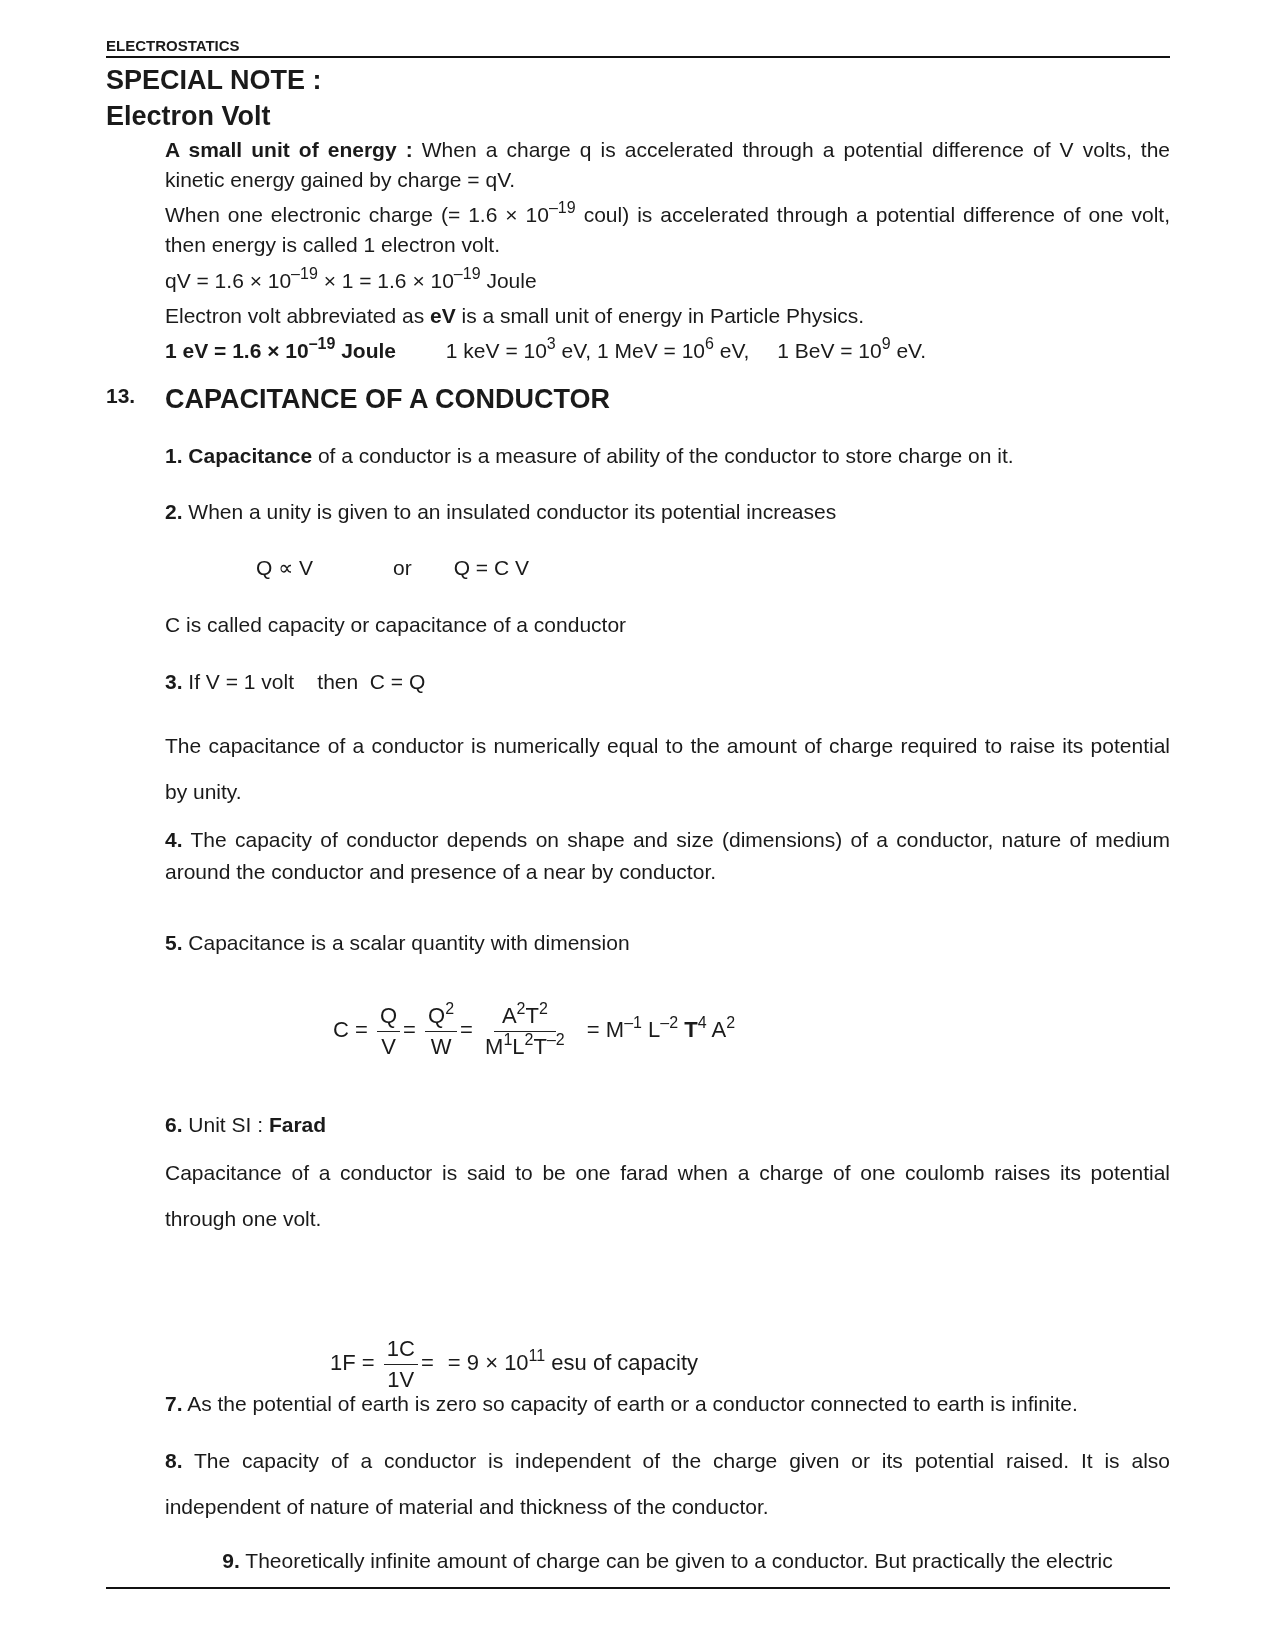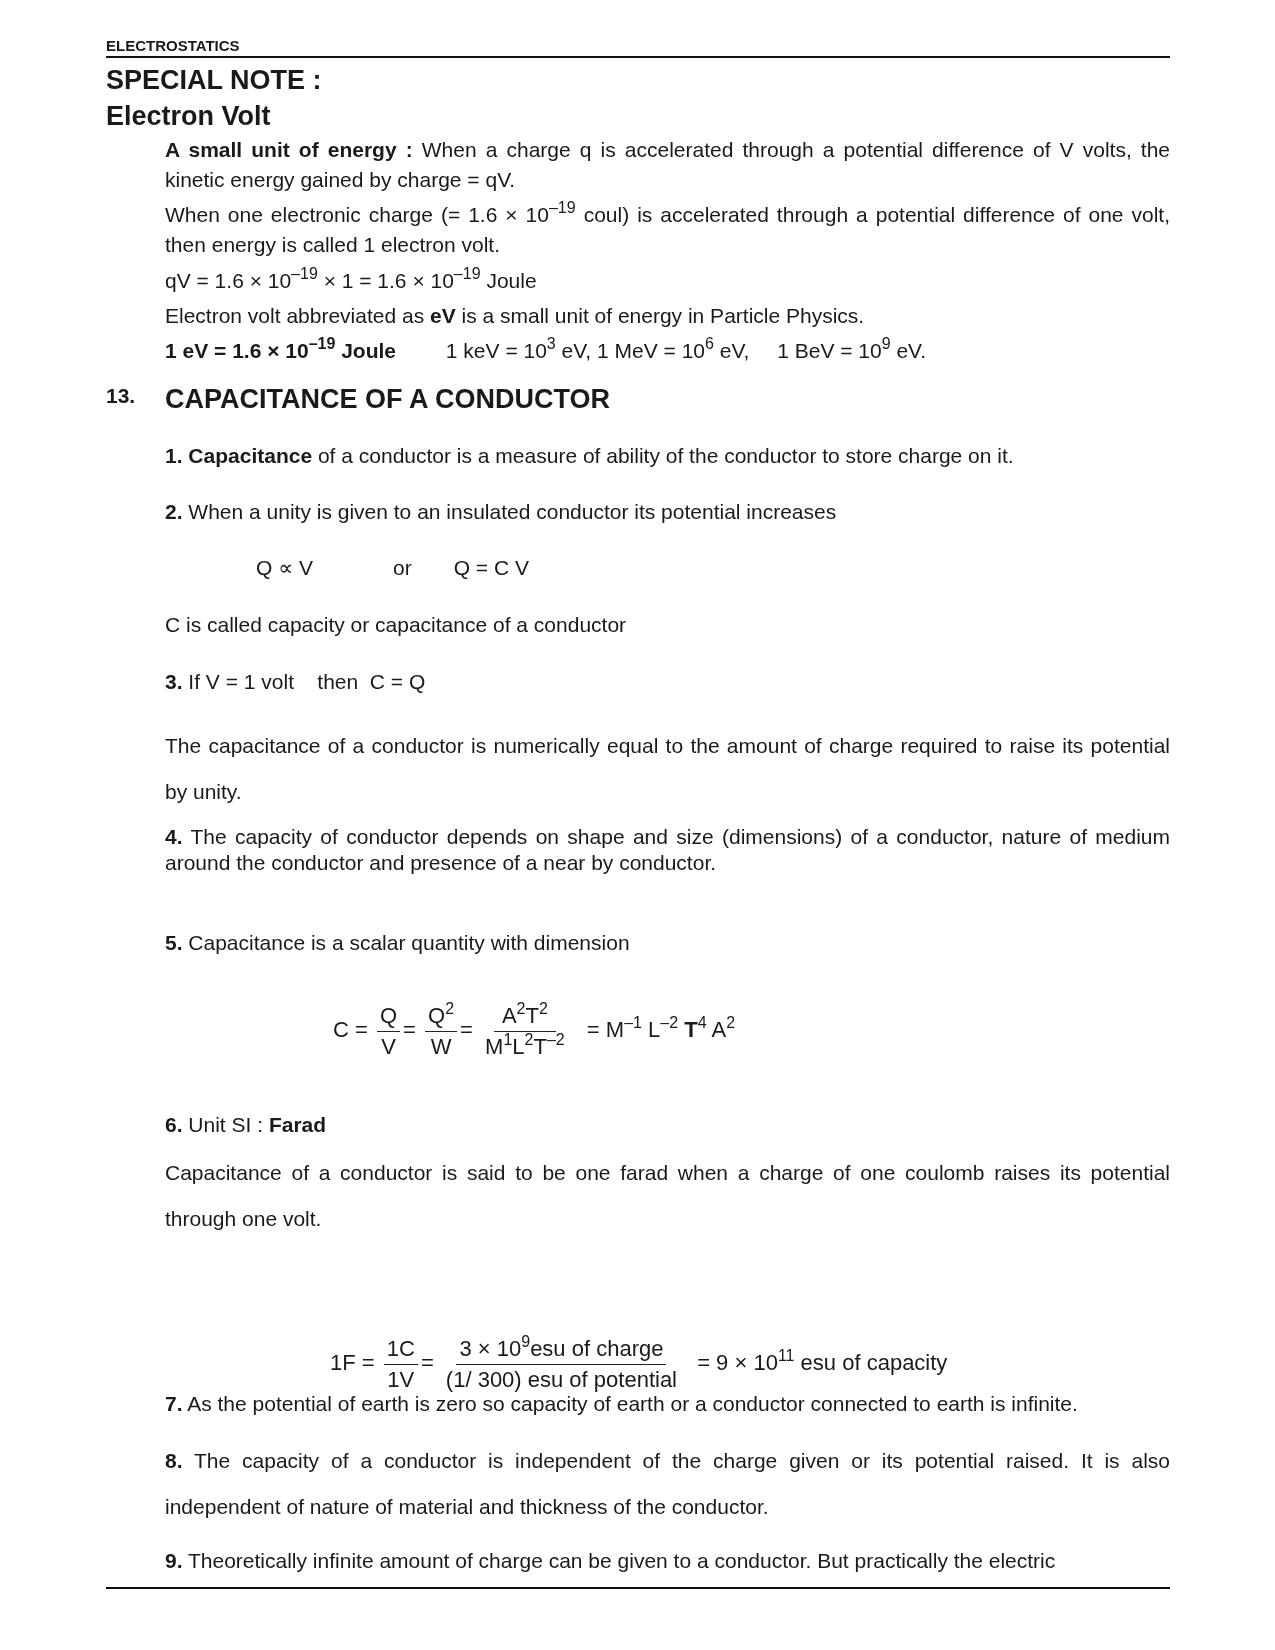--- a/index.html
+++ b/index.html
@@ -51,21 +51,21 @@
 <div class="abs p" style="top:497px;"><span class="b">2.</span><span> When a unity is given to an insulated conductor its potential increases</span></div>
 
 <div class="abs p" style="top:553px; left:256px;"><span>Q ∝ V</span><span style="margin-left:80px;margin-top:32px;">or</span><span style="margin-left:42px;">Q = C V</span></div>
 
 <div class="abs p" style="top:610px;">C is called capacity or capacitance of a conductor</div>
 
 <div class="abs p" style="top:667px;"><span class="b">3.</span><span style="white-space:pre"> If V = 1 volt    then  C = Q</span></div>
 
 <div class="abs p j" style="top:723px; line-height:46px;">The capacitance of a conductor is numerically equal to the amount of charge required to raise its potential by unity.</div>
 
-<div class="abs p j" style="top:824px; line-height:26px;"><span class="b">4.</span><span> The capacity of conductor depends on shape and size (dimensions) of a conductor, nature of medium around the conductor and presence of a near by conductor.</span></div>
+<div class="abs p j" style="top:824px; line-height:32px;"><span class="b">4.</span><span> The capacity of conductor depends on shape and size (dimensions) of a conductor, nature of medium around the conductor and presence of a near by conductor.</span></div>
 
 <div class="abs p" style="top:928px;"><span class="b">5.</span><span> Capacitance is a scalar quantity with dimension</span></div>
 
 <div class="abs eq" style="left:333px; top:1003px;">
   <span>C =</span>
   <span class="frac">
       <span class="n">Q</span>
       <span class="d">V</span>
     </span>=
   <span class="frac">
@@ -82,27 +82,23 @@
 <div class="abs p" style="top:1110px;"><span class="b">6.</span><span> Unit SI : </span><span class="b">Farad</span></div>
 
 <div class="abs p j" style="top:1150px; line-height:46px;">Capacitance of a conductor is said to be one farad when a charge of one coulomb raises its potential through one volt.</div>
 
 <div class="abs eq" style="left:330px; top:1336px;">
   <span>1F =</span>
   <span class="frac">
       <span class="n">1C</span>
       <span class="d">1V</span>
     </span>=
-  <span class="frac">
-      <span class="n"><span>3 × 10</span><sup>9</sup><span>esu  of  charge</span></span>
-      <span class="d">(1/ 300) esu  of  potential</span>
-    </span>
   <span style="margin-left:8px;"><span>= 9 × 10</span><sup>11</sup><span> esu of capacity</span></span>
 </div>
 
 <div class="abs p" style="top:1389px;"><span class="b">7.</span><span> As the potential of earth is zero so capacity of earth or a conductor connected to earth is infinite.</span></div>
 
 <div class="abs p j" style="top:1438px; line-height:46px;"><span class="b">8.</span><span> The capacity of a conductor is independent of the charge given or its potential raised. It is also independent of nature of material and thickness of the conductor.</span></div>
 
-<div class="abs p" style="top:1546px;"><span class="b">9.</span><span> Theoretically infinite amount of charge can be given to a conductor. But practically the electric</span></div>
+<div class="abs p" style="top:1546px;text-align:center;"><span class="b">9.</span><span> Theoretically infinite amount of charge can be given to a conductor. But practically the electric</span></div>
 
 <div class="abs rule" style="top:1587px;"></div>
 <div class="abs pg">38</div>
 
 </body></html>

